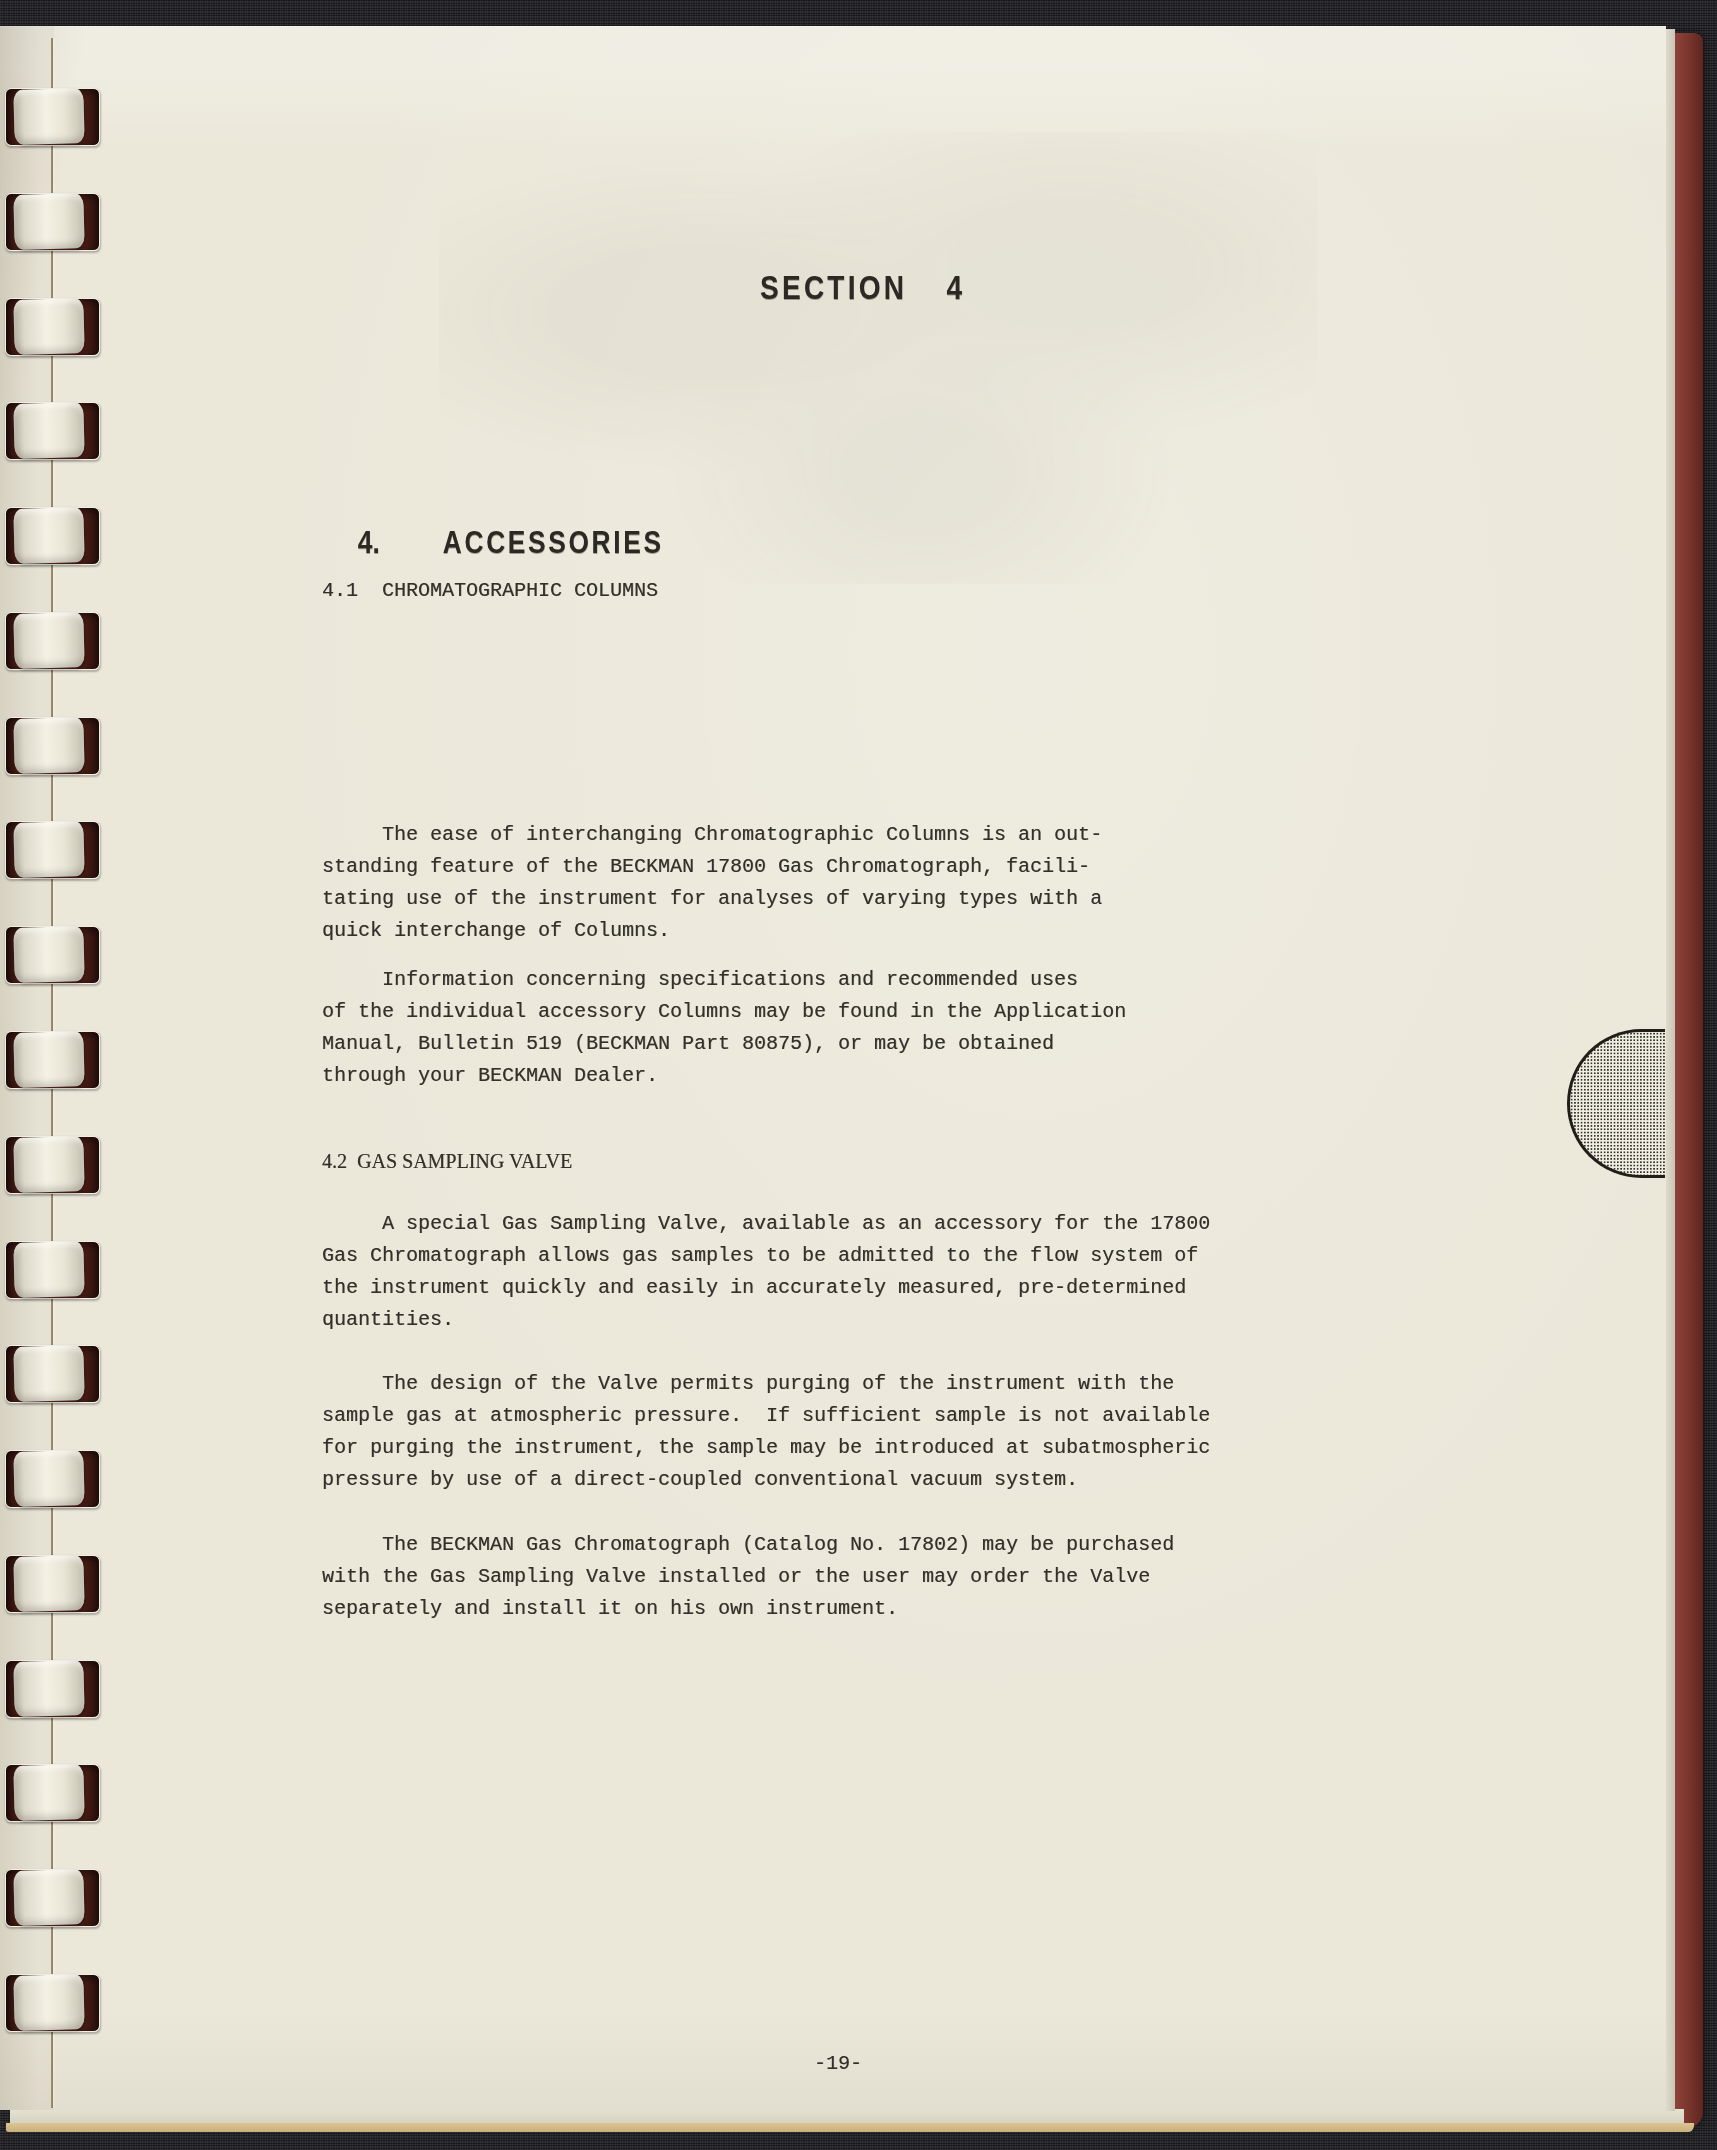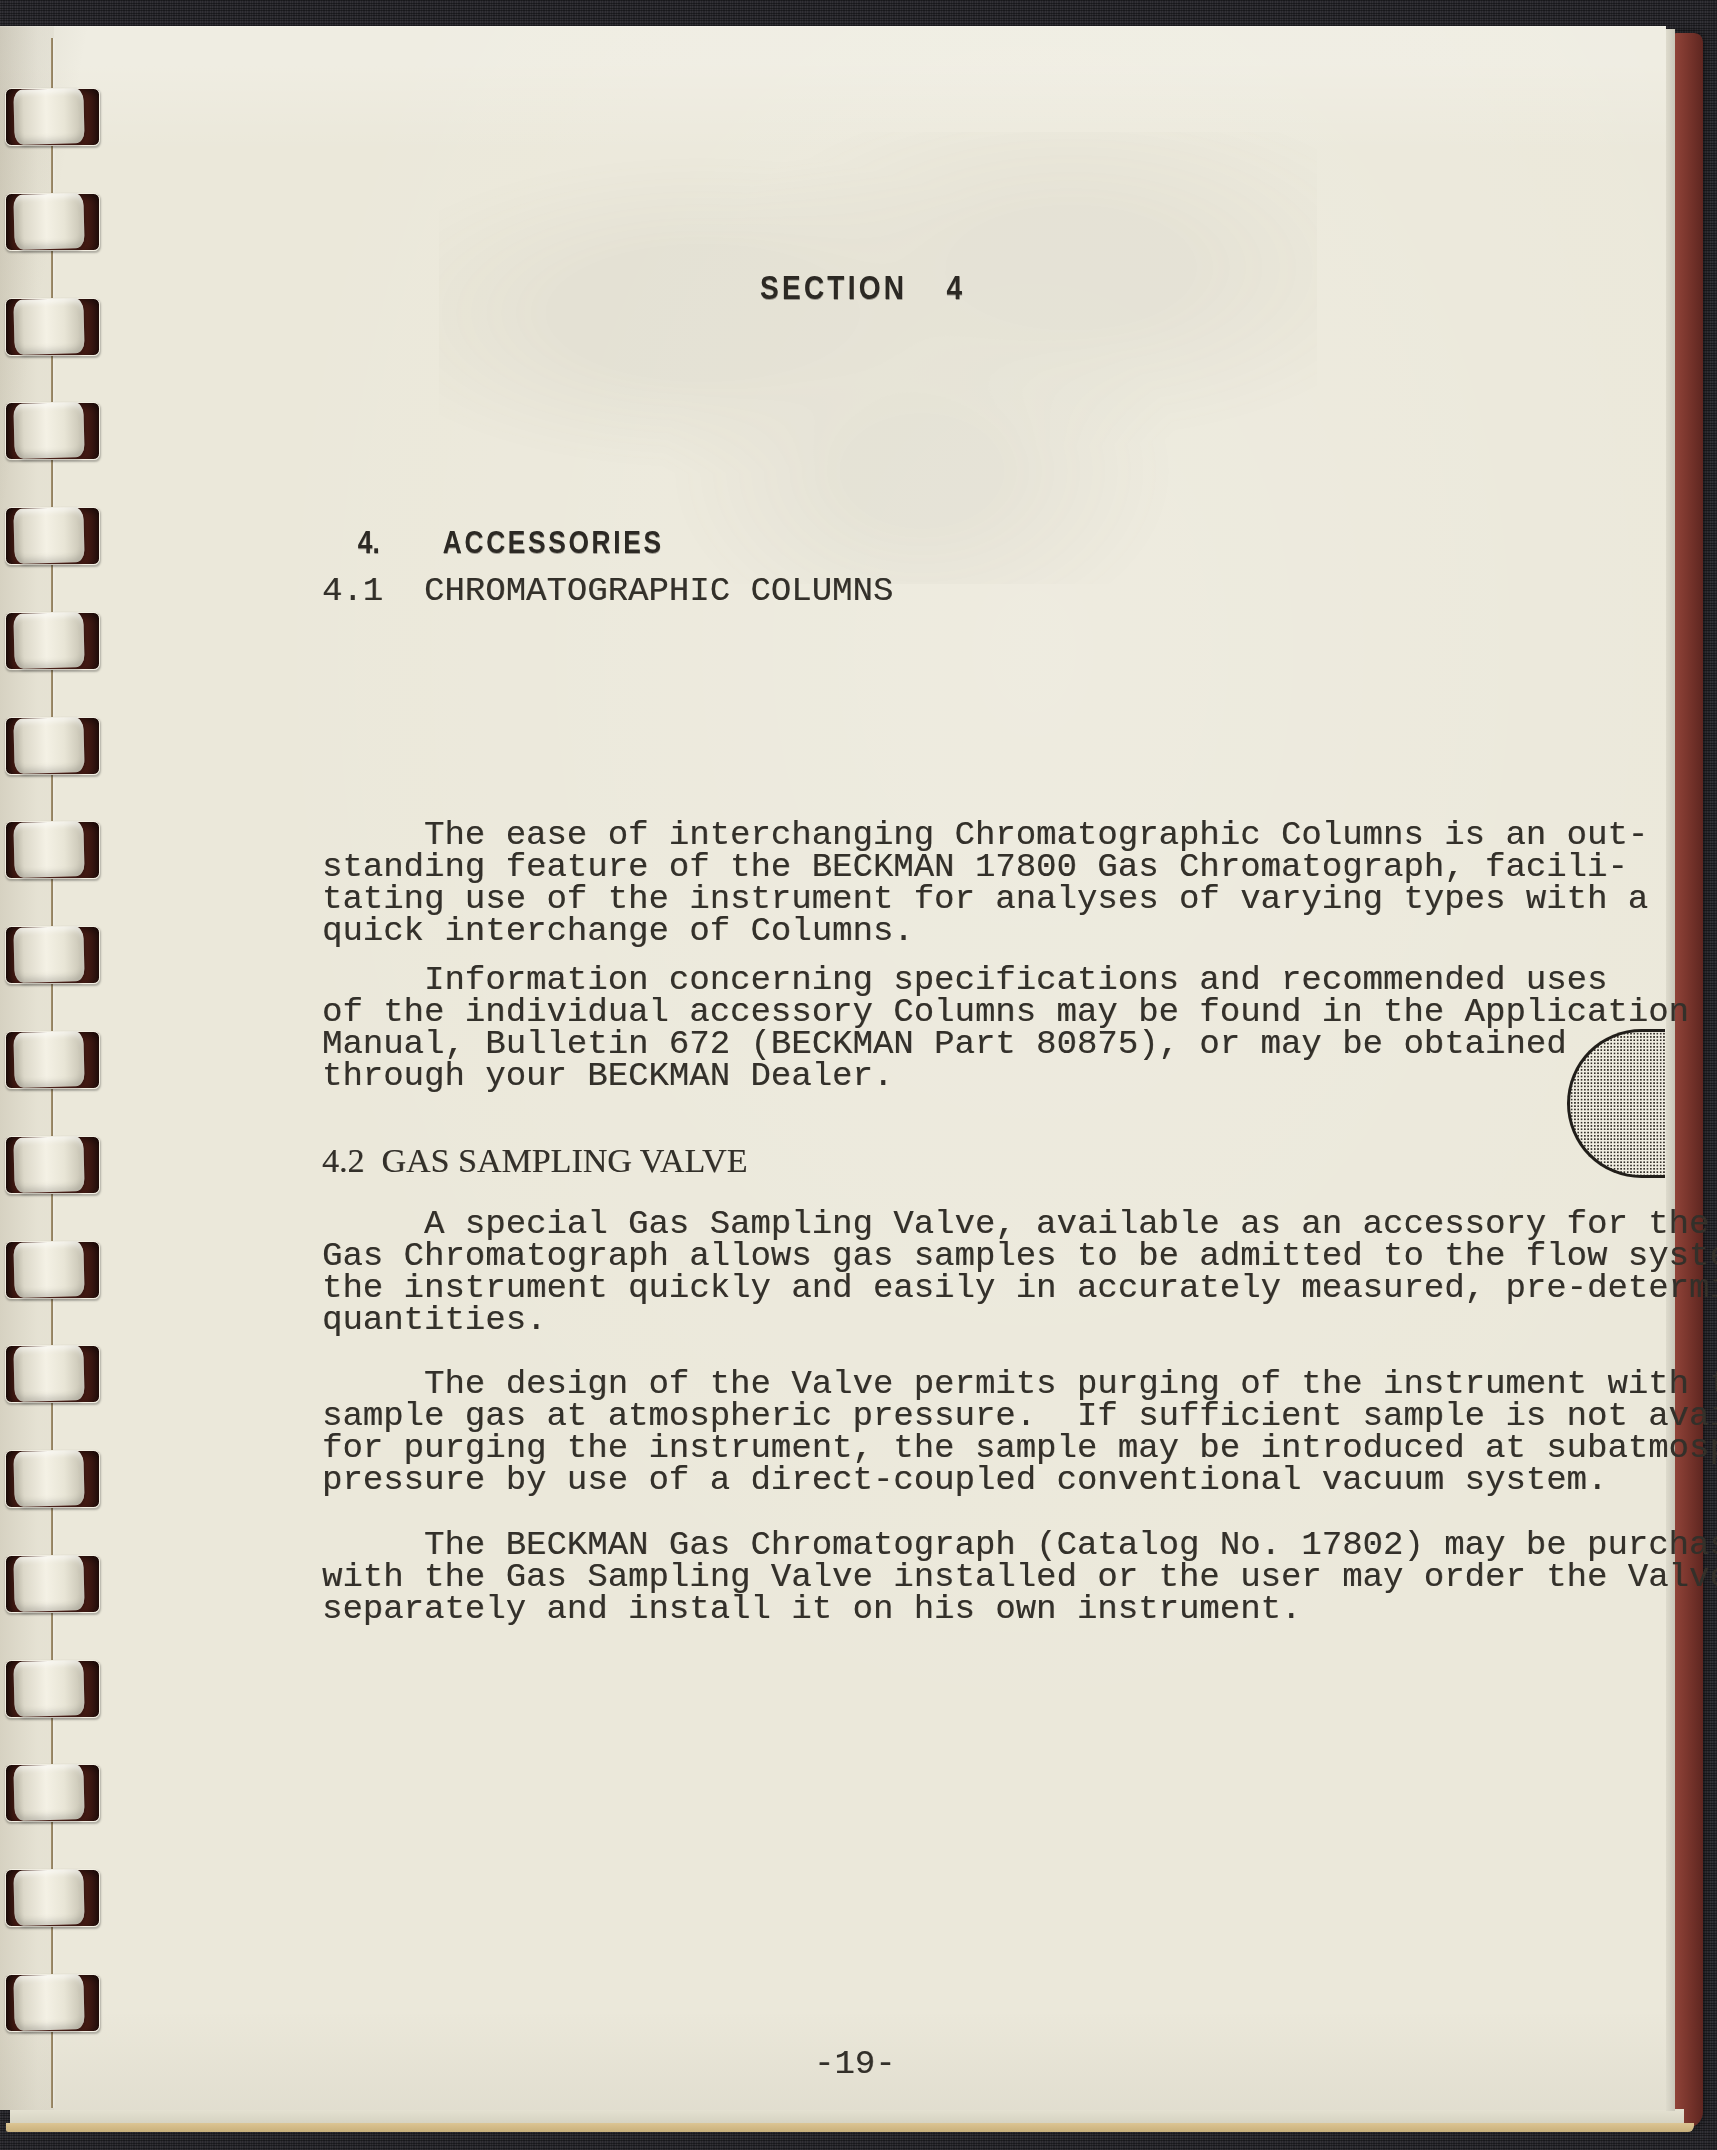--- a/index.html
+++ b/index.html
@@ -76,21 +76,21 @@
   .loop-strap{
     position:absolute;left:14px;top:5px;width:70px;height:55px;
     border-radius:8.8px / 12.5px;
     background:linear-gradient(90deg,#b5b1a1 0%,#dcd8c9 14%,#f4f1e5 46%,#e8e5d6 72%,#c6c2b2 100%);
     box-shadow:inset 0 3.8px 5px rgba(255,255,255,.55), inset 0 -4.4px 6.3px rgba(0,0,0,.16), 1.3px 1.9px 3.1px rgba(0,0,0,.28);
     transform:rotate(-1.4deg);
   }
 
   
   .type{
-    color:#33302a;font-size:34px;line-height:32px;white-space:pre;
+    color:#33302a;font-size:20px;line-height:32px;white-space:pre;
     text-shadow:0.4px 0.4px 0.4px rgba(51,48,42,.5);
   }
   .sans-head{
     font-family:"Liberation Sans","DejaVu Sans",sans-serif;font-weight:bold;color:#2c2924;
     transform:scaleX(.85);transform-origin:left top;white-space:pre;
     text-shadow:0.3px 0.5px 0.5px rgba(44,41,36,.4);
   }
   .section-title{left:760px;top:269px;font-size:33px;letter-spacing:3.8px;display:flex;gap:46px;}
   .main-heading{left:318px;top:489px;font-size:31px;letter-spacing:3.1px;}
   .main-heading .num{display:inline-block;width:100px;letter-spacing:0;}
@@ -136,21 +136,21 @@
     <span class="num">4.</span><span>ACCESSORIES</span>
   </div>
 
   <div class="abs type sub-heading-1">4.1  CHROMATOGRAPHIC COLUMNS</div>
   <div class="abs type para-2">     The ease of interchanging Chromatographic Columns is an out-
 standing feature of the BECKMAN 17800 Gas Chromatograph, facili-
 tating use of the instrument for analyses of varying types with a
 quick interchange of Columns.</div>
   <div class="abs type para-3">     Information concerning specifications and recommended uses
 of the individual accessory Columns may be found in the Application
-Manual, Bulletin 672 (BECKMAN Part 80875), or may be obtained
+Manual, Bulletin 519 (BECKMAN Part 80875), or may be obtained
 through your BECKMAN Dealer.</div>
 
   <div class="abs type sub-heading-2">4.2  GAS SAMPLING VALVE</div>
   <div class="abs type para-4">     A special Gas Sampling Valve, available as an accessory for the 17800
 Gas Chromatograph allows gas samples to be admitted to the flow system of
 the instrument quickly and easily in accurately measured, pre-determined
 quantities.</div>
   <div class="abs type para-5">     The design of the Valve permits purging of the instrument with the
 sample gas at atmospheric pressure.  If sufficient sample is not available
 for purging the instrument, the sample may be introduced at subatmospheric

